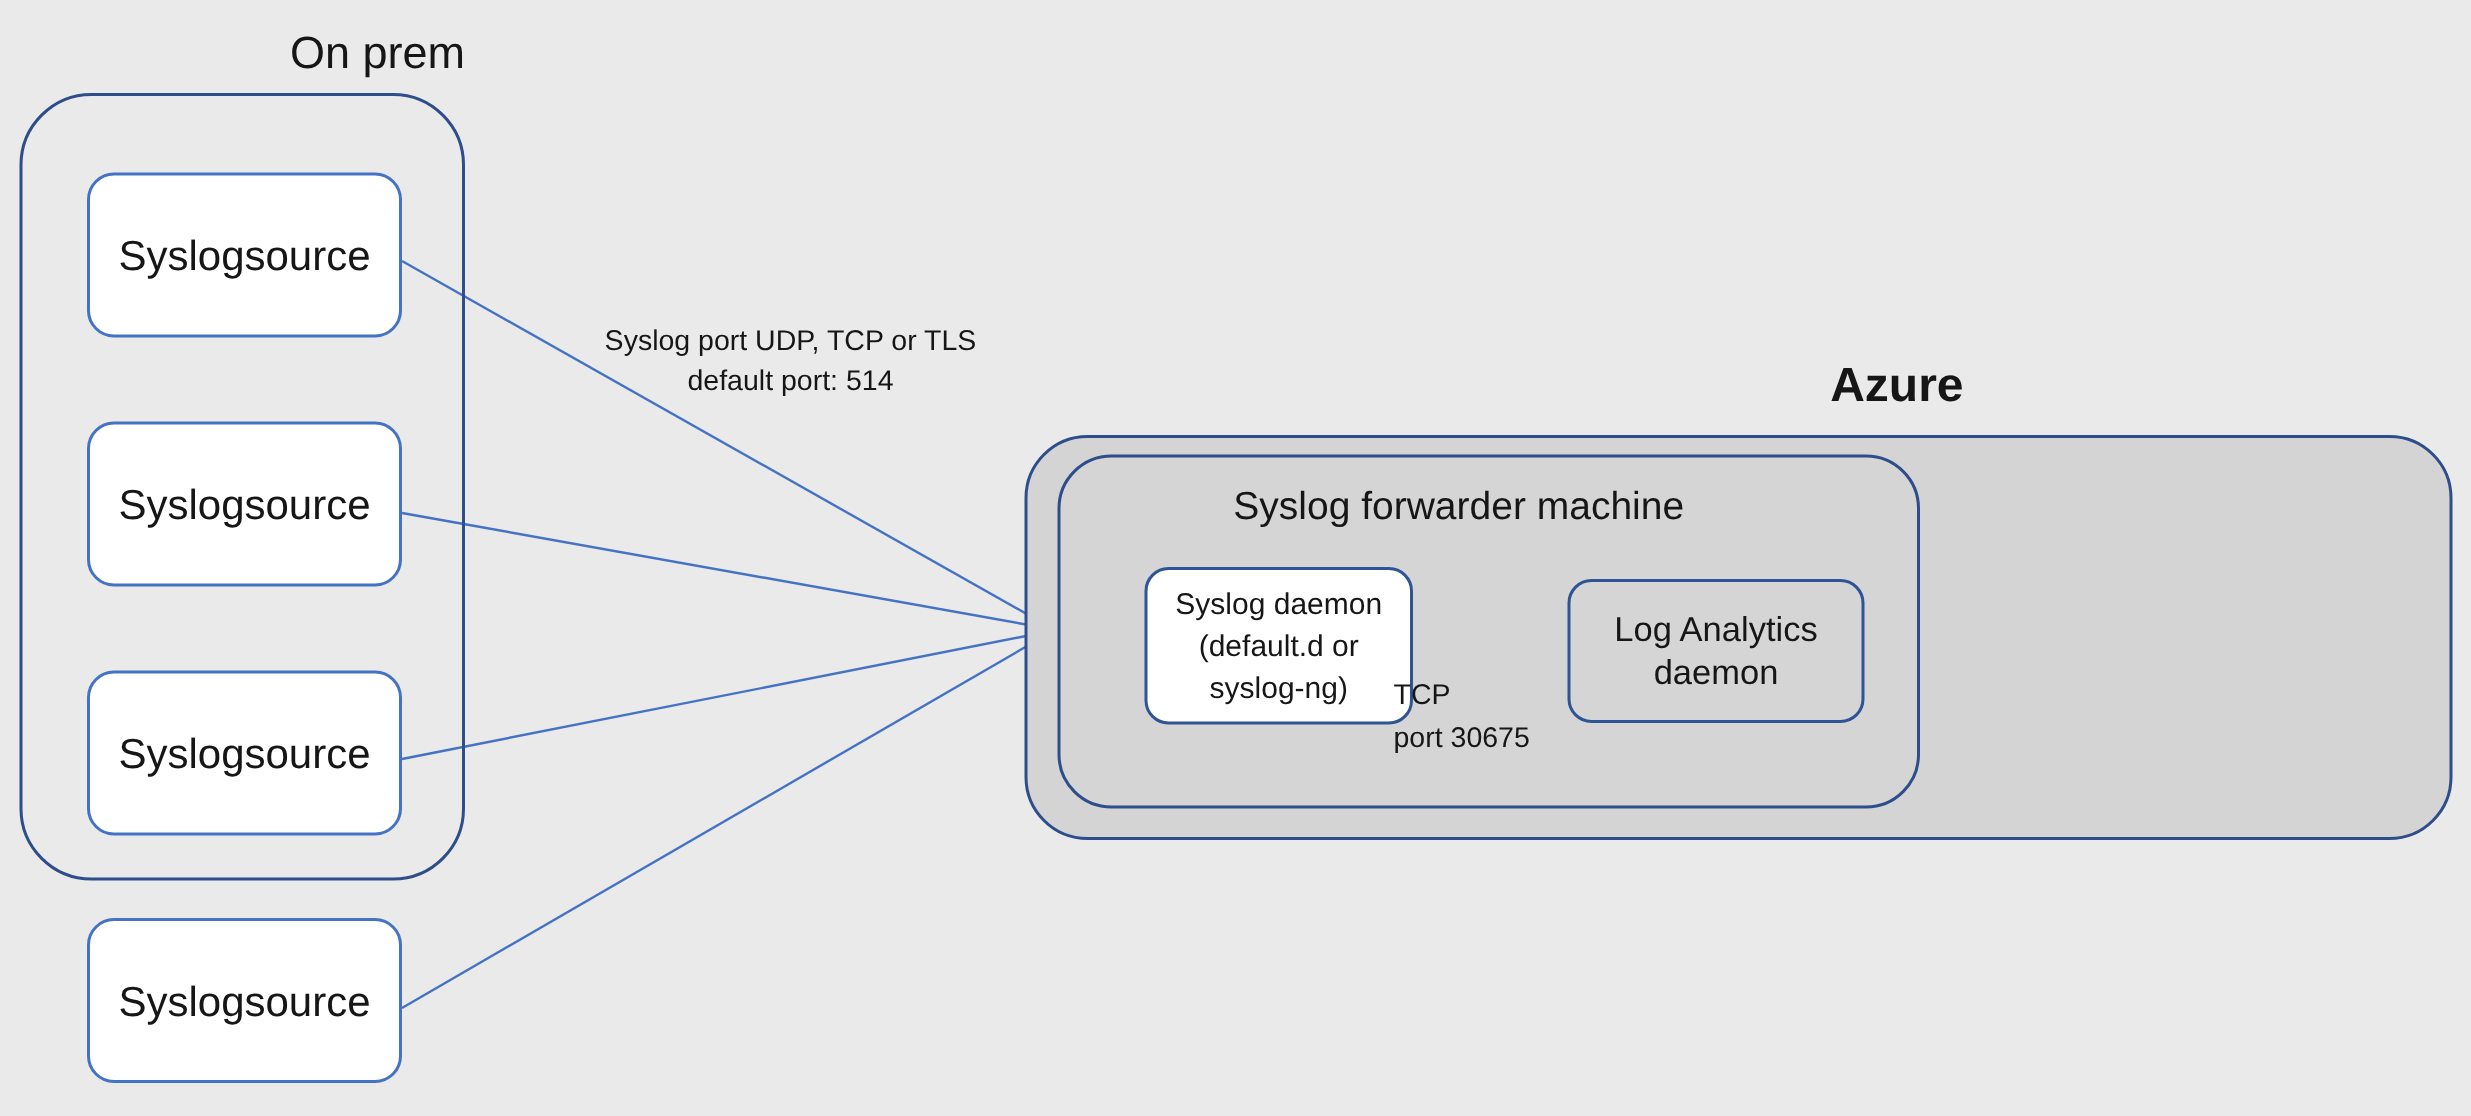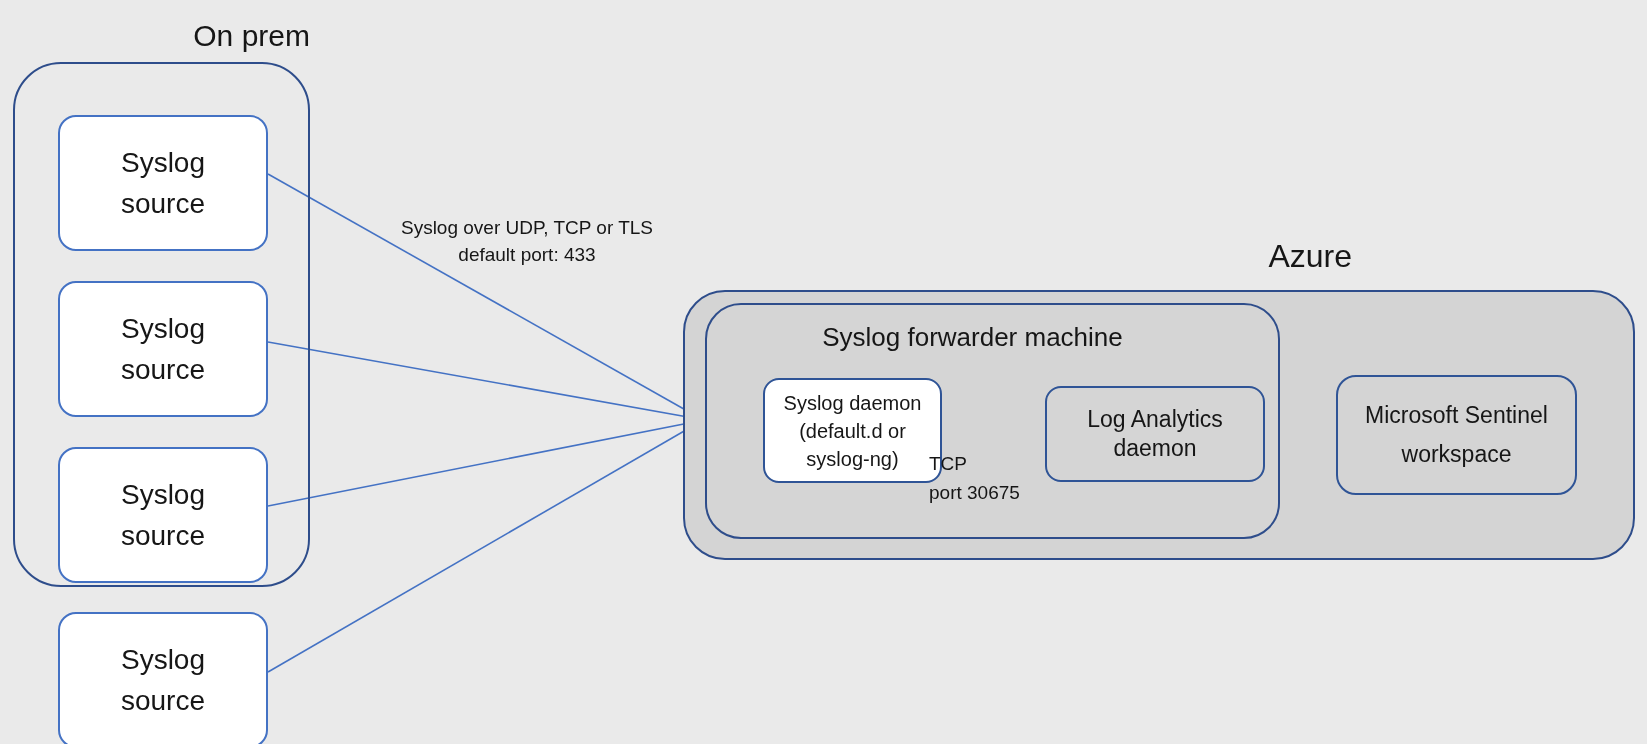--- a/index.html
+++ b/index.html
@@ -40,25 +40,25 @@
     line-height:40px;
   }
 
   .onprem-container{
     left:13px; top:62px; width:297px; height:525px;
     border:2px solid var(--container-border);
     border-radius:48px;
     background:transparent;
   }
   .source-box{
-    left:58px; width:210px; height:136px;
+    left:58px; width:210px; height:110px;
     background:var(--white-fill);
     border:2px solid var(--source-box-border);
     border-radius:18px;
-    display:flex; flex-direction:column;
+    display:flex; flex-direction:row;
     align-items:center; justify-content:center;
     font-size:28px; line-height:41px;
   }
 
   .connector-label{
     left:332px; top:214px; width:390px;
     font-size:19px; line-height:27px;
     text-align:center;
   }
 
@@ -88,21 +88,21 @@
     align-items:center; justify-content:center;
     font-size:20px; line-height:28px;
     text-align:center;
   }
   .tcp-label{
     left:929px; top:449px; width:125px;
     font-size:19px; line-height:29px;
     text-align:left;
   }
   .agent-box{
-    left:1045px; top:386px; width:220px; height:96px;
+    left:1045px; top:386px; width:198px; height:96px;
     background:var(--forwarder-fill);
     border:2px solid var(--inner-box-border);
     border-radius:16px;
     display:flex; flex-direction:column;
     align-items:center; justify-content:center;
     font-size:23px; line-height:29px;
     text-align:center;
   }
   .sentinel-box{
     left:1336px; top:375px; width:241px; height:120px;
@@ -161,25 +161,25 @@
   <div class="abs source-box" style="top:447px;">
     <span class="tline">Syslog</span>
     <span class="tline">source</span>
   </div>
   <div class="abs source-box" style="top:612px;">
     <span class="tline">Syslog</span>
     <span class="tline">source</span>
   </div>
 
   <div class="abs connector-label">
-    <span class="tline">Syslog over UDP, TCP or TLS</span>
-    <span class="tline">default port: 433</span>
-  </div>
-
-  <div class="abs section-title azure-title" style="left:1092px; top:236px; width:260px;">Azure</div>
+    <span class="tline">Syslog port UDP, TCP or TLS</span>
+    <span class="tline">default port: 514</span>
+  </div>
+
+  <div class="abs section-title azure-title" style="left:1049px; top:236px; width:260px;font-weight:bold;">Azure</div>
 
   <div class="abs azure-container"></div>
   <div class="abs forwarder-container"></div>
 
   <div class="abs forwarder-title">Syslog forwarder machine</div>
 
   <div class="abs daemon-box">
     <span class="tline">Syslog daemon</span>
     <span class="tline">(default.d or</span>
     <span class="tline">syslog-ng)</span>
@@ -188,18 +188,14 @@
   <div class="abs tcp-label">
     <span class="tline">TCP</span>
     <span class="tline">port 30675</span>
   </div>
 
   <div class="abs agent-box">
     <span class="tline">Log Analytics</span>
     <span class="tline">daemon</span>
   </div>
 
-  <div class="abs sentinel-box">
-    <span class="tline">Microsoft Sentinel</span>
-    <span class="tline">workspace</span>
-  </div>
 
 </div>
 
 </body></html>

